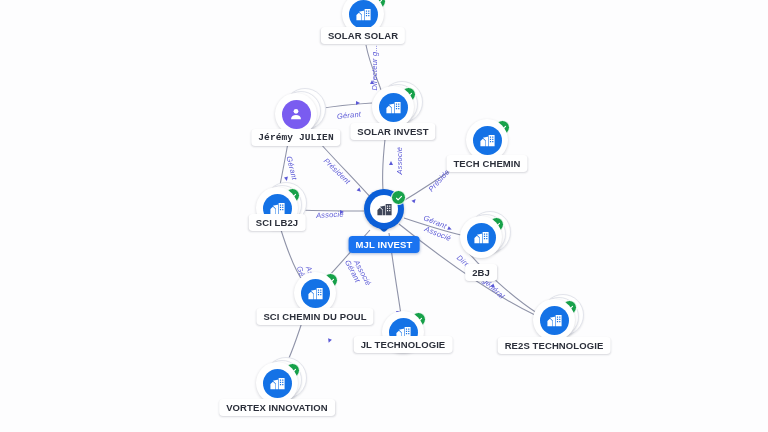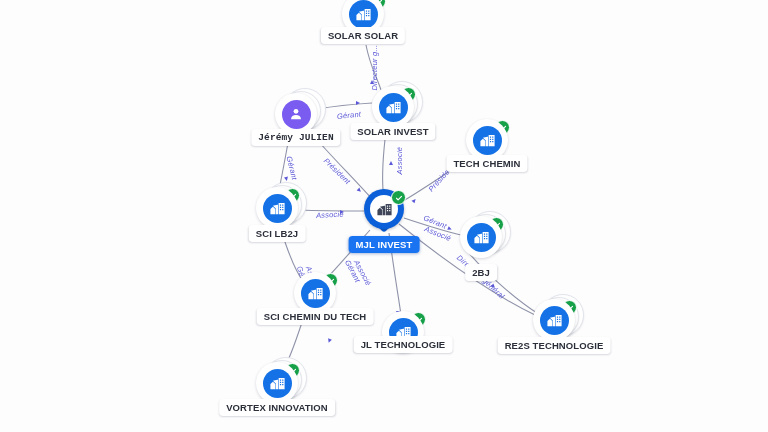--- a/index.html
+++ b/index.html
@@ -287,21 +287,21 @@
               <path fill="#ffffff" d="M5.5 8.2 9.6 12v8h3.2V6.6h-1.1L5.5 8.2z"></path>
               <path fill="#ffffff" d="M13.6 4.2V20H22V4.2h-8.4zm1.8 2.1h1.7v1.7h-1.7V6.3zm3.2 0h1.7v1.7h-1.7V6.3zm-3.2 3.2h1.7v1.7h-1.7V9.5zm3.2 0h1.7v1.7h-1.7V9.5zm-3.2 3.2h1.7v1.7h-1.7v-1.7zm3.2 0h1.7v1.7h-1.7v-1.7z"></path>
             </svg>
           </div>
         </div>
         <div class="badge-check" style="left: 8px; top: -20px;">
           <svg width="8" height="8" viewBox="0 0 24 24" aria-hidden="true">
             <path d="M4.5 12.8 9.3 17.5 19.5 7.2" fill="none" stroke="#ffffff" stroke-width="3.4" stroke-linecap="round" stroke-linejoin="round"></path>
           </svg>
         </div>
-        <div class="node-label" style="top: 17px; z-index: 10;">SCI LB2J</div>
+        <div class="node-label" style="top: 6px; z-index: 10;">SCI LB2J</div>
       </div>
       <div class="node" style="left: 384px; top: 211px;">
         <div class="node-pin">
           <div class="pin-tail"></div>
           <div class="pin-shape"></div>
           <div class="pin-core">
             <svg width="17" height="17" viewBox="0 0 24 24" aria-hidden="true">
               <path fill="#3f4659" d="M2 20h7v-7.2L5.5 9.4 2 12.8V20z"></path>
               <path fill="#3f4659" d="M5.5 8.2 9.6 12v8h3.2V6.6h-1.1L5.5 8.2z"></path>
               <path fill="#3f4659" d="M13.6 4.2V20H22V4.2h-8.4zm1.8 2.1h1.7v1.7h-1.7V6.3zm3.2 0h1.7v1.7h-1.7V6.3zm-3.2 3.2h1.7v1.7h-1.7V9.5zm3.2 0h1.7v1.7h-1.7V9.5zm-3.2 3.2h1.7v1.7h-1.7v-1.7zm3.2 0h1.7v1.7h-1.7v-1.7z"></path>
@@ -342,21 +342,21 @@
               <path fill="#ffffff" d="M5.5 8.2 9.6 12v8h3.2V6.6h-1.1L5.5 8.2z"></path>
               <path fill="#ffffff" d="M13.6 4.2V20H22V4.2h-8.4zm1.8 2.1h1.7v1.7h-1.7V6.3zm3.2 0h1.7v1.7h-1.7V6.3zm-3.2 3.2h1.7v1.7h-1.7V9.5zm3.2 0h1.7v1.7h-1.7V9.5zm-3.2 3.2h1.7v1.7h-1.7v-1.7zm3.2 0h1.7v1.7h-1.7v-1.7z"></path>
             </svg>
           </div>
         </div>
         <div class="badge-check" style="left: 8px; top: -20px;">
           <svg width="8" height="8" viewBox="0 0 24 24" aria-hidden="true">
             <path d="M4.5 12.8 9.3 17.5 19.5 7.2" fill="none" stroke="#ffffff" stroke-width="3.4" stroke-linecap="round" stroke-linejoin="round"></path>
           </svg>
         </div>
-        <div class="node-label" style="top: 15px; z-index: 10;">SCI CHEMIN DU TECH</div>
+        <div class="node-label" style="top: 15px; z-index: 10;">SCI CHEMIN DU POUL</div>
       </div>
       <div class="node" style="left: 554px; top: 320px;">
         <div class="node-stack" style="left: -12px; top: -26px; width: 40px; height: 40px; z-index: 1;"></div>
         <div class="node-stack" style="left: -15px; top: -23px; width: 38px; height: 38px; z-index: 2;"></div>
         <div class="node-disc" style="z-index: 5;">
           <div class="node-inner">
             <svg width="17" height="17" viewBox="0 0 24 24" aria-hidden="true">
               <path fill="#ffffff" d="M2 20h7v-7.2L5.5 9.4 2 12.8V20z"></path>
               <path fill="#ffffff" d="M5.5 8.2 9.6 12v8h3.2V6.6h-1.1L5.5 8.2z"></path>
               <path fill="#ffffff" d="M13.6 4.2V20H22V4.2h-8.4zm1.8 2.1h1.7v1.7h-1.7V6.3zm3.2 0h1.7v1.7h-1.7V6.3zm-3.2 3.2h1.7v1.7h-1.7V9.5zm3.2 0h1.7v1.7h-1.7V9.5zm-3.2 3.2h1.7v1.7h-1.7v-1.7zm3.2 0h1.7v1.7h-1.7v-1.7z"></path>

